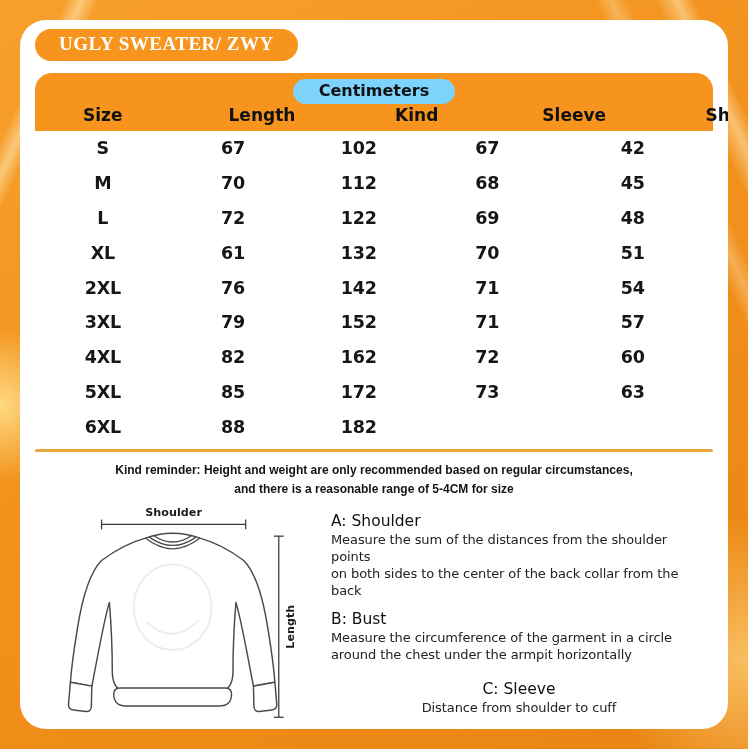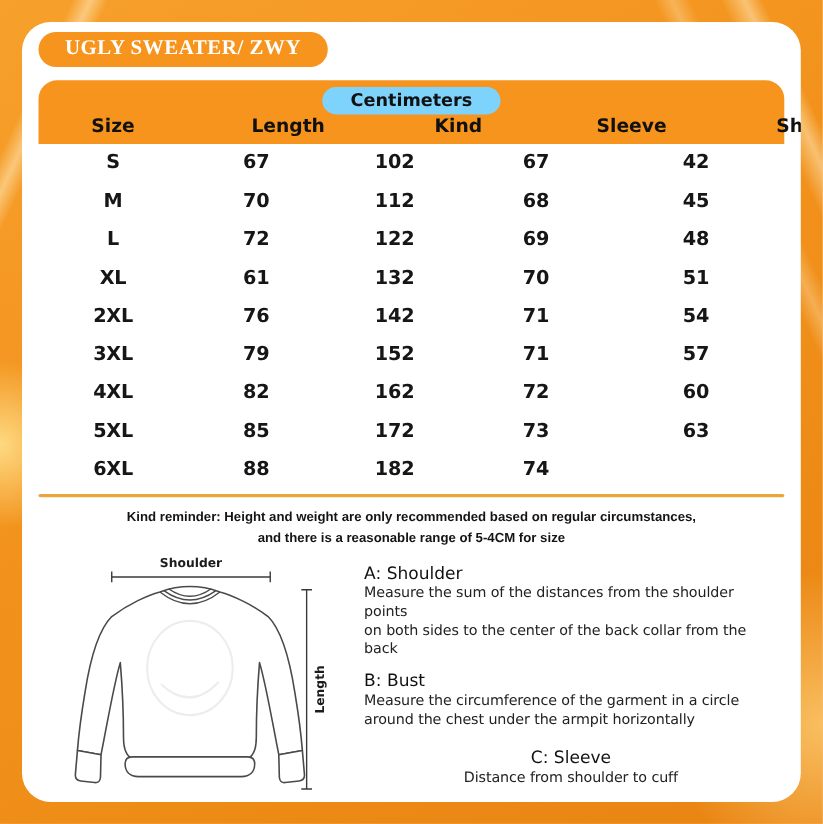--- a/index.html
+++ b/index.html
@@ -187,21 +187,20 @@
           <div class="td">5XL</div>
           <div class="td">85</div>
           <div class="td">172</div>
           <div class="td">73</div>
           <div class="td">63</div>
         </div>
         <div class="tr">
           <div class="td">6XL</div>
           <div class="td">88</div>
           <div class="td">182</div>
-          <div class="td">74</div>
         </div>
       </div>
   </div>
 
   <div class="divider"></div>
 
   <div class="reminder">
     <div>Kind reminder: Height and weight are only recommended based on regular circumstances,</div>
     <div>and there is a reasonable range of 5-4CM for size</div>
   </div>

